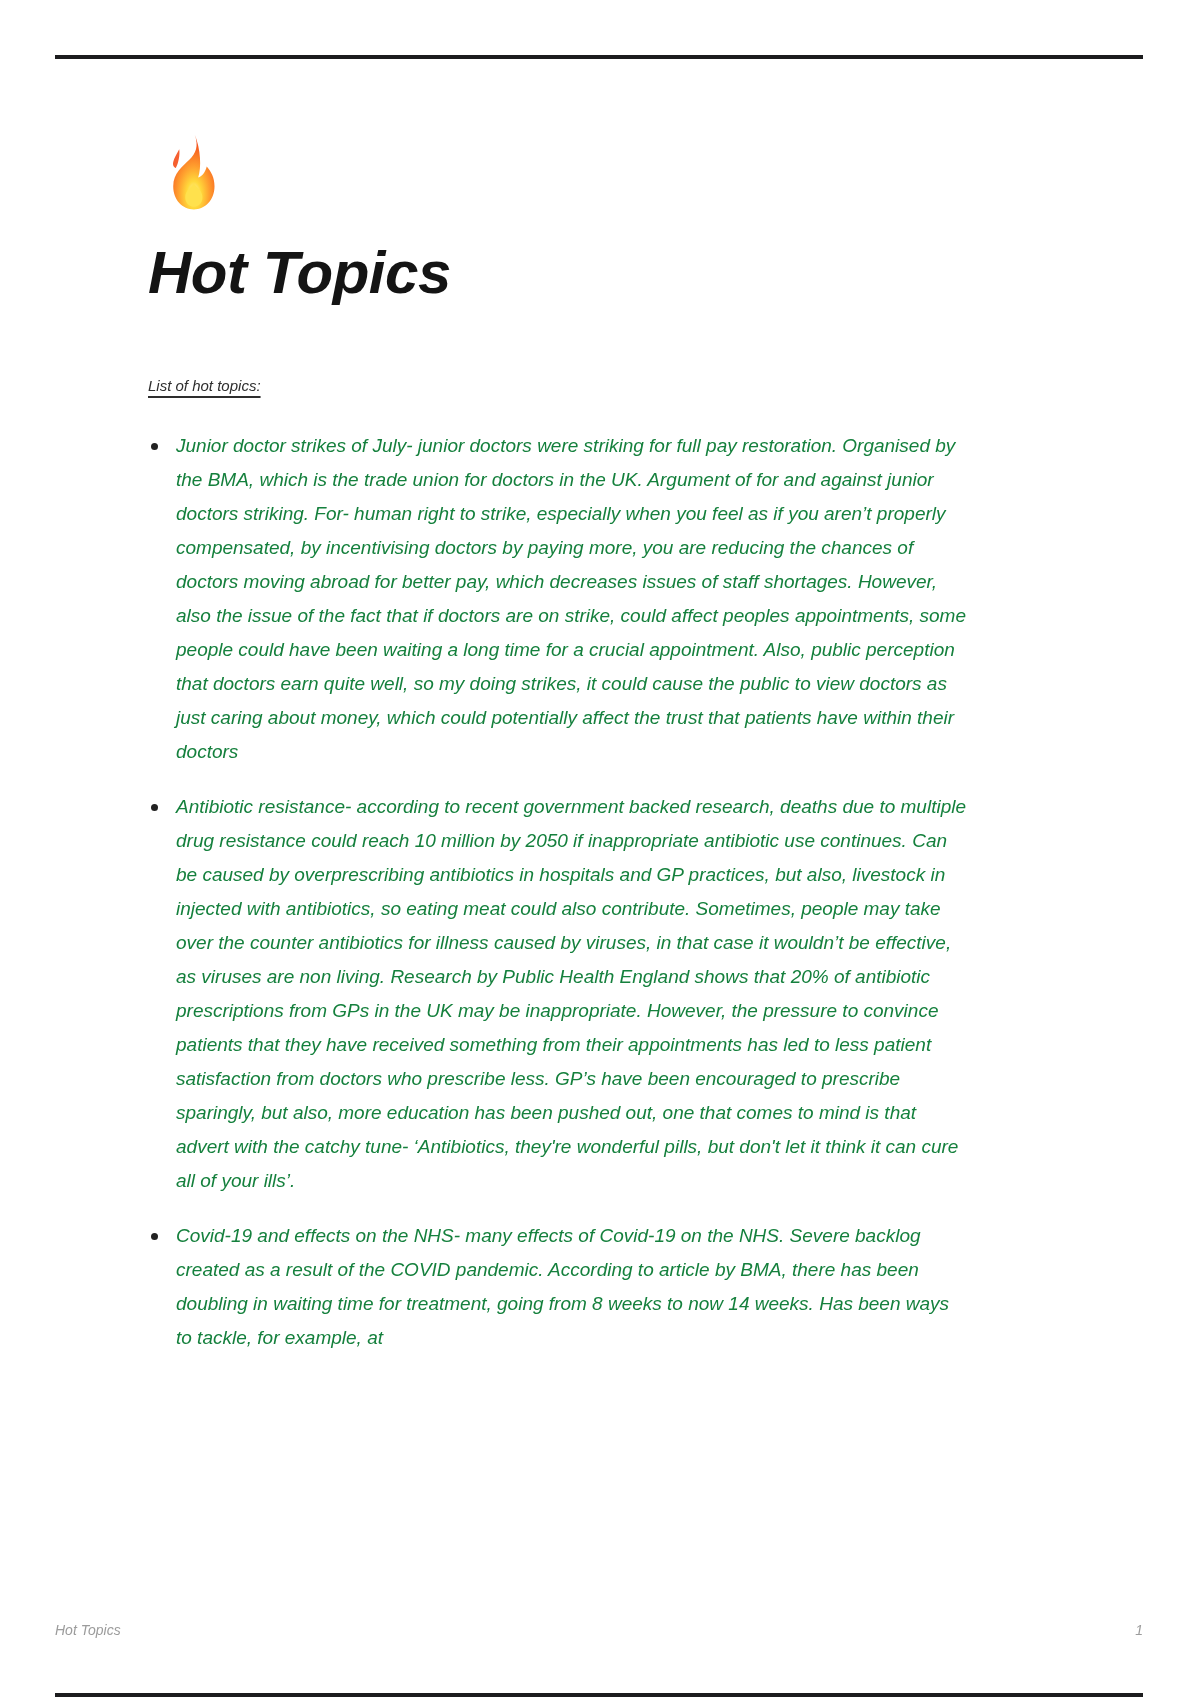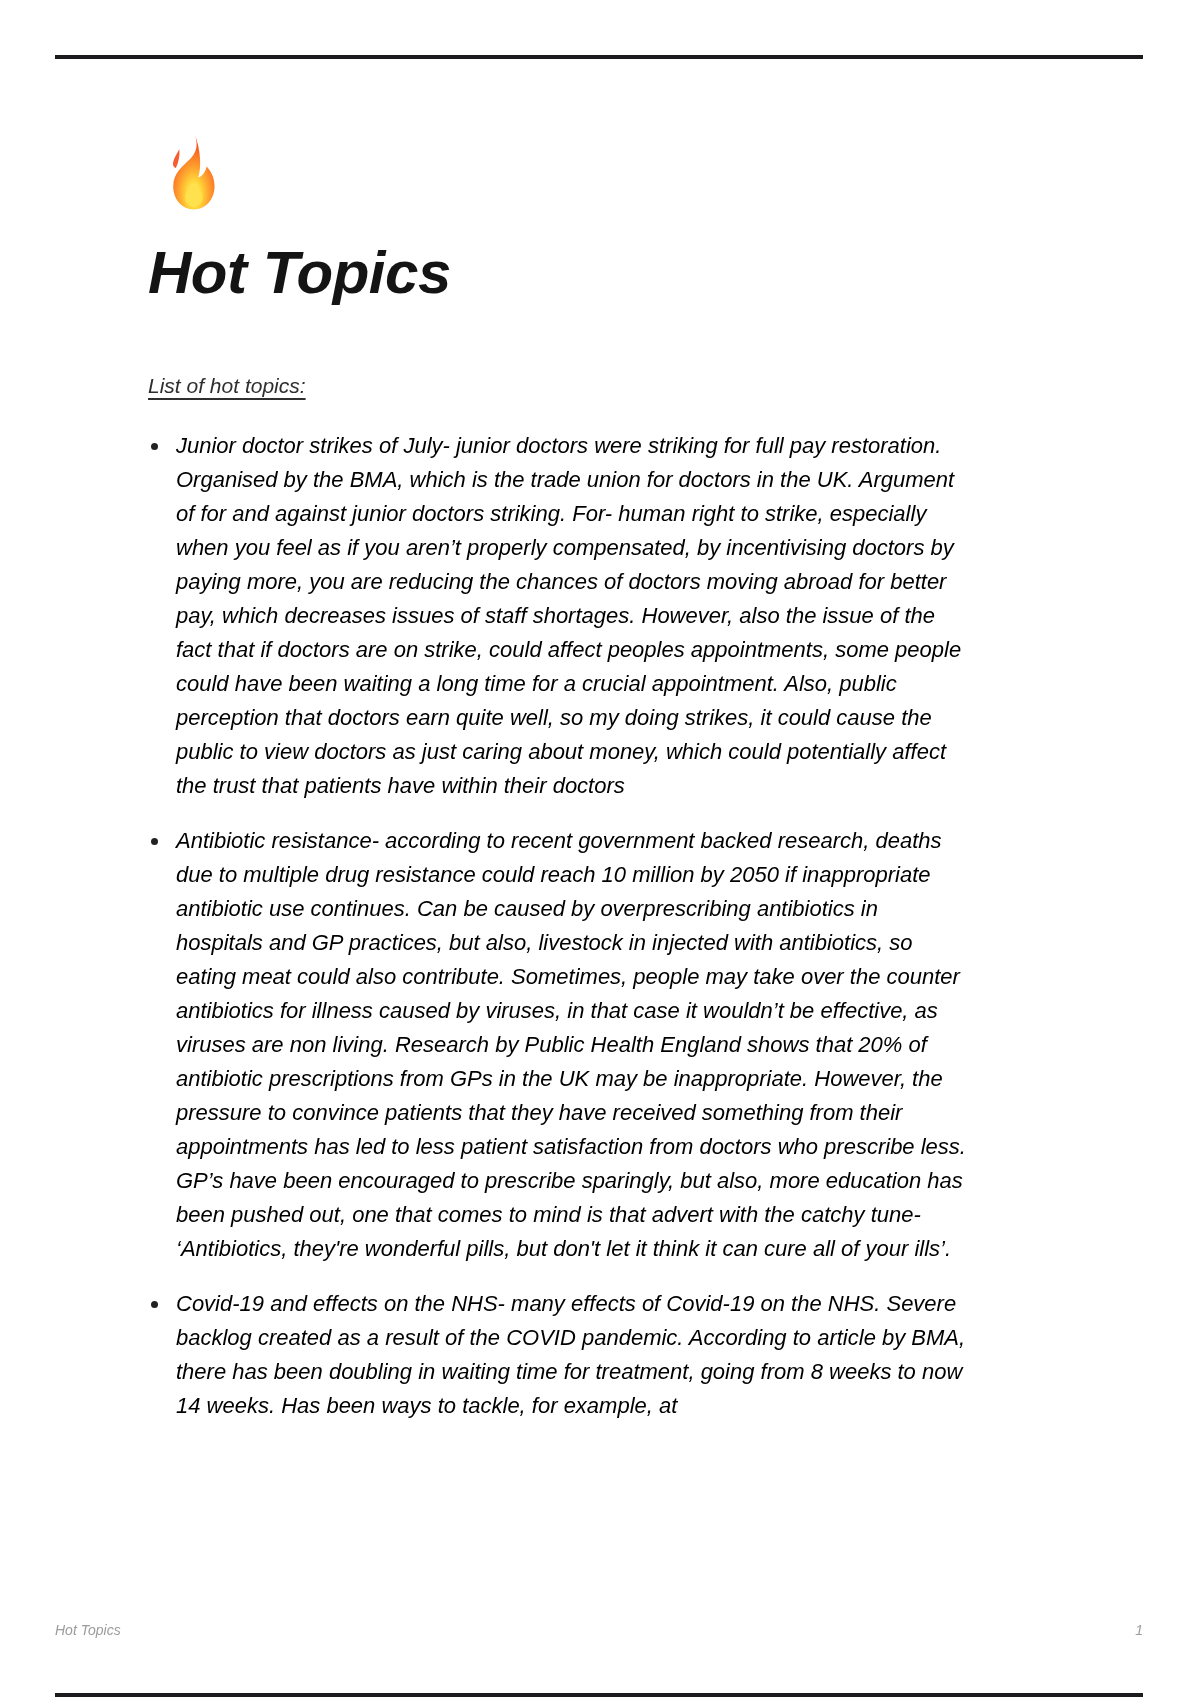--- a/index.html
+++ b/index.html
@@ -43,38 +43,38 @@
   .title {
     margin: 20px 0 0 0;
     font-size: 60px;
     line-height: 1.15;
     font-weight: 700;
     letter-spacing: -0.5px;
     color: #141414;
   }
   .list-heading {
     margin: 66px 0 0 0;
-    font-size: 21px;
+    font-size: 15px;
     line-height: 26px;
     color: #2e2e2e;
     text-decoration: underline;
     text-underline-offset: 5px;
     text-decoration-thickness: 1.5px;
   }
   .topics {
     margin: 30px 0 0 0;
     padding: 0 0 0 28px;
     width: 822px;
     list-style: none;
   }
   .topics li {
     position: relative;
-    font-size: 22px;
+    font-size: 19px;
     line-height: 34px;
-    color: #000000;
+    color: #15803d;
     margin-bottom: 21px;
   }
   .topics li::before {
     content: "";
     position: absolute;
     left: -25px;
     top: 14px;
     width: 7px;
     height: 7px;
     border-radius: 50%;

